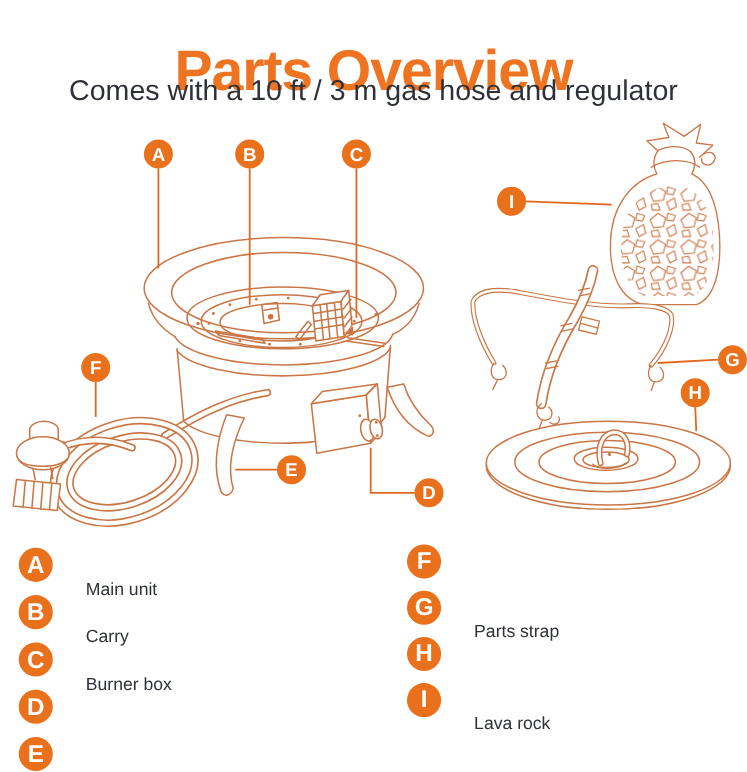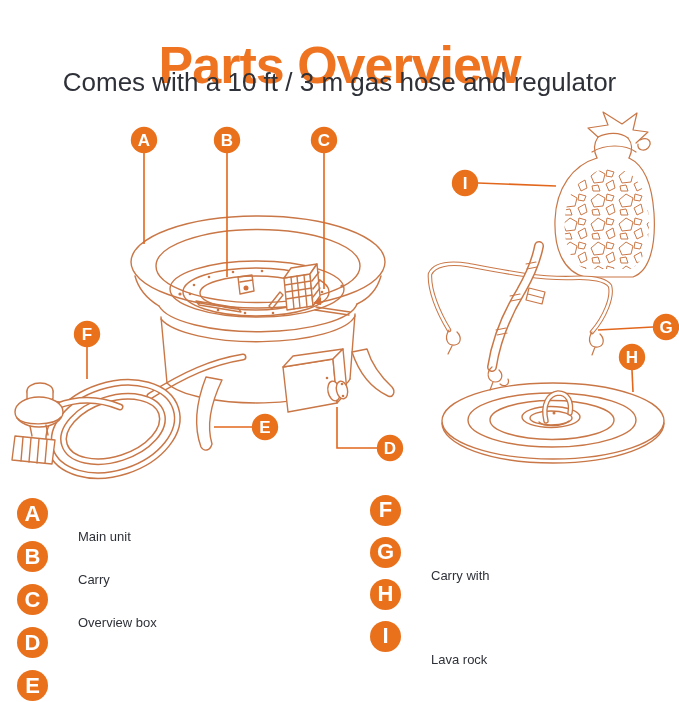--- a/index.html
+++ b/index.html
@@ -24,21 +24,21 @@
   .legend-col{position:absolute;display:flex;flex-direction:column;}
   .legend-col.left{left:17px;top:492px;}
   .legend-col.right{left:370px;top:489px;}
   .legend-row{display:flex;align-items:center;height:43px;}
   .legend-col.right .legend-row{height:42px;}
   .badge{
     width:31px;height:31px;border-radius:50%;background:#E9711C;color:#fff;
     font-weight:700;font-size:22px;display:flex;align-items:center;
     justify-content:center;flex:0 0 31px;
   }
-  .legend-label{margin-left:30px;font-size:13px;color:#2E3138;white-space:nowrap;margin-top:46px;}
+  .legend-label{margin-left:30px;font-size:16px;color:#2E3138;white-space:nowrap;margin-top:46px;}
 </style>
 </head>
 <body>
 
 <h1 class="page-title">Parts Overview</h1>
 <div class="subtitle">Comes with a 10 ft / 3 m gas hose and regulator</div>
 
 <svg class="diagram" width="679" height="702" viewBox="0 0 679 702">
   <defs>
     <pattern id="rocks" width="28" height="24" patternUnits="userSpaceOnUse">
@@ -250,37 +250,37 @@
   <div class="legend-row">
     <span class="badge">A</span>
     <span class="legend-label">Main unit</span>
   </div>
   <div class="legend-row">
     <span class="badge">B</span>
     <span class="legend-label">Carry</span>
   </div>
   <div class="legend-row">
     <span class="badge">C</span>
-    <span class="legend-label">Overview box</span>
+    <span class="legend-label">Burner box</span>
   </div>
   <div class="legend-row">
     <span class="badge">D</span>
   </div>
   <div class="legend-row">
     <span class="badge">E</span>
   </div>
 </div>
 
 <div class="legend-col right">
   <div class="legend-row">
     <span class="badge">F</span>
   </div>
   <div class="legend-row">
     <span class="badge">G</span>
-    <span class="legend-label">Carry with</span>
+    <span class="legend-label">Parts strap</span>
   </div>
   <div class="legend-row">
     <span class="badge">H</span>
   </div>
   <div class="legend-row">
     <span class="badge">I</span>
     <span class="legend-label">Lava rock</span>
   </div>
 </div>
 

